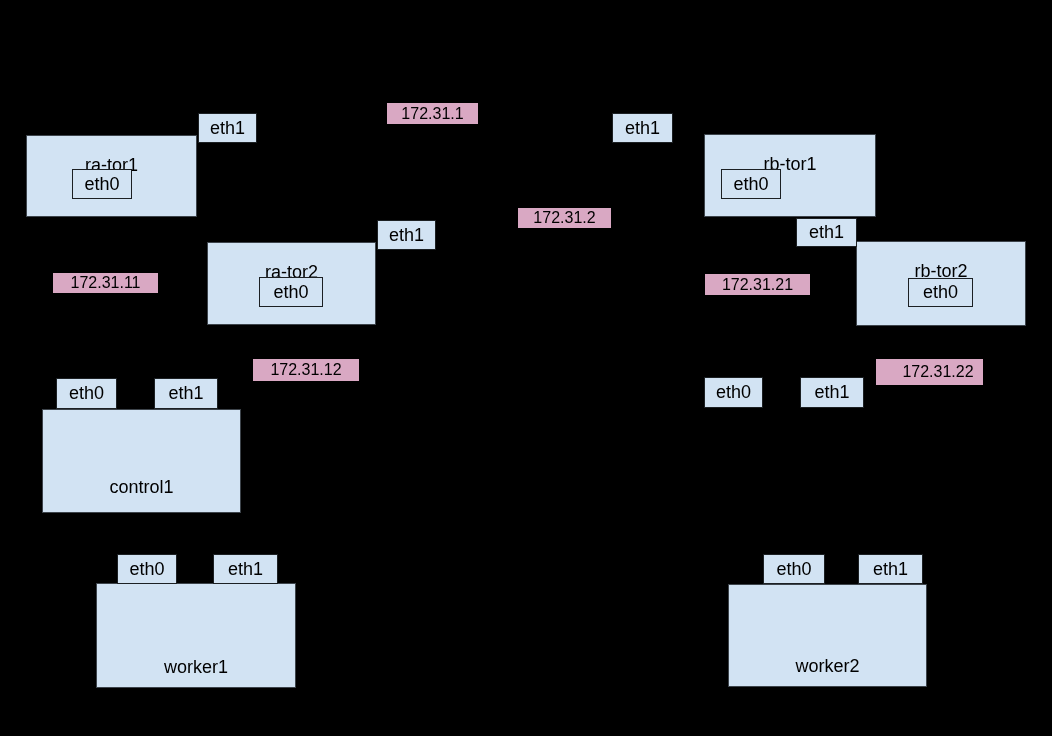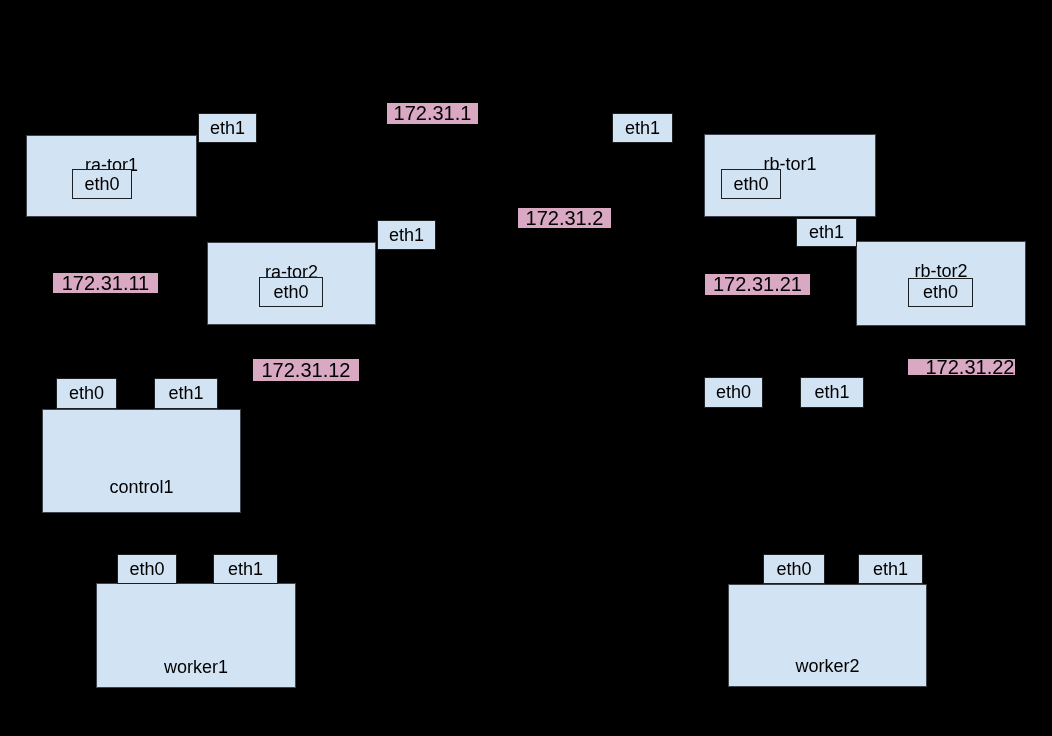--- a/index.html
+++ b/index.html
@@ -38,21 +38,21 @@
     justify-content: center;
     font-size: 18px;
     z-index: 2;
   }
   .ip {
     position: absolute;
     background: var(--ip-fill, #d9a8c3);
     display: flex;
     align-items: center;
     justify-content: center;
-    font-size: 20px;
+    font-size: 16px;
     z-index: 3;
   }
 </style>
 </head>
 <body>
 
 <div class="stage">
 
   <div class="node tor" style="left:26px; top:87px; width:171px; height:82px;">
     <span>ra-tor1</span>
@@ -76,21 +76,21 @@
     <span>rb-tor2</span>
   </div>
   <div class="iface" style="left:796px; top:218px; width:61px; height:29px;">eth1</div>
   <div class="iface" style="left:908px; top:278px; width:65px; height:29px;">eth0</div>
 
   <div class="ip" style="left:387px; top:103px; width:91px; height:21px;">172.31.1</div>
   <div class="ip" style="left:518px; top:208px; width:93px; height:20px;">172.31.2</div>
   <div class="ip" style="left:53px; top:273px; width:105px; height:20px;">172.31.11</div>
   <div class="ip" style="left:253px; top:359px; width:106px; height:22px;">172.31.12</div>
   <div class="ip" style="left:685px; top:274px; width:105px; height:21px;margin-left:20px;">172.31.21</div>
-  <div class="ip" style="left:908px; top:359px; width:107px; height:16px;padding-left:17px;">172.31.22</div>
+  <div class="ip" style="left:876px; top:359px; width:107px; height:26px;padding-left:17px;">172.31.22</div>
 
   <div class="iface" style="left:56px; top:378px; width:61px; height:31px;">eth0</div>
   <div class="iface" style="left:154px; top:378px; width:64px; height:31px;">eth1</div>
   <div class="node host-control" style="left:42px; top:409px; width:199px; height:104px;">
     <span>control1</span>
   </div>
 
   <div class="iface" style="left:117px; top:554px; width:60px; height:30px;">eth0</div>
   <div class="iface" style="left:213px; top:554px; width:65px; height:30px;">eth1</div>
   <div class="node host-worker" style="left:96px; top:583px; width:200px; height:105px;">

